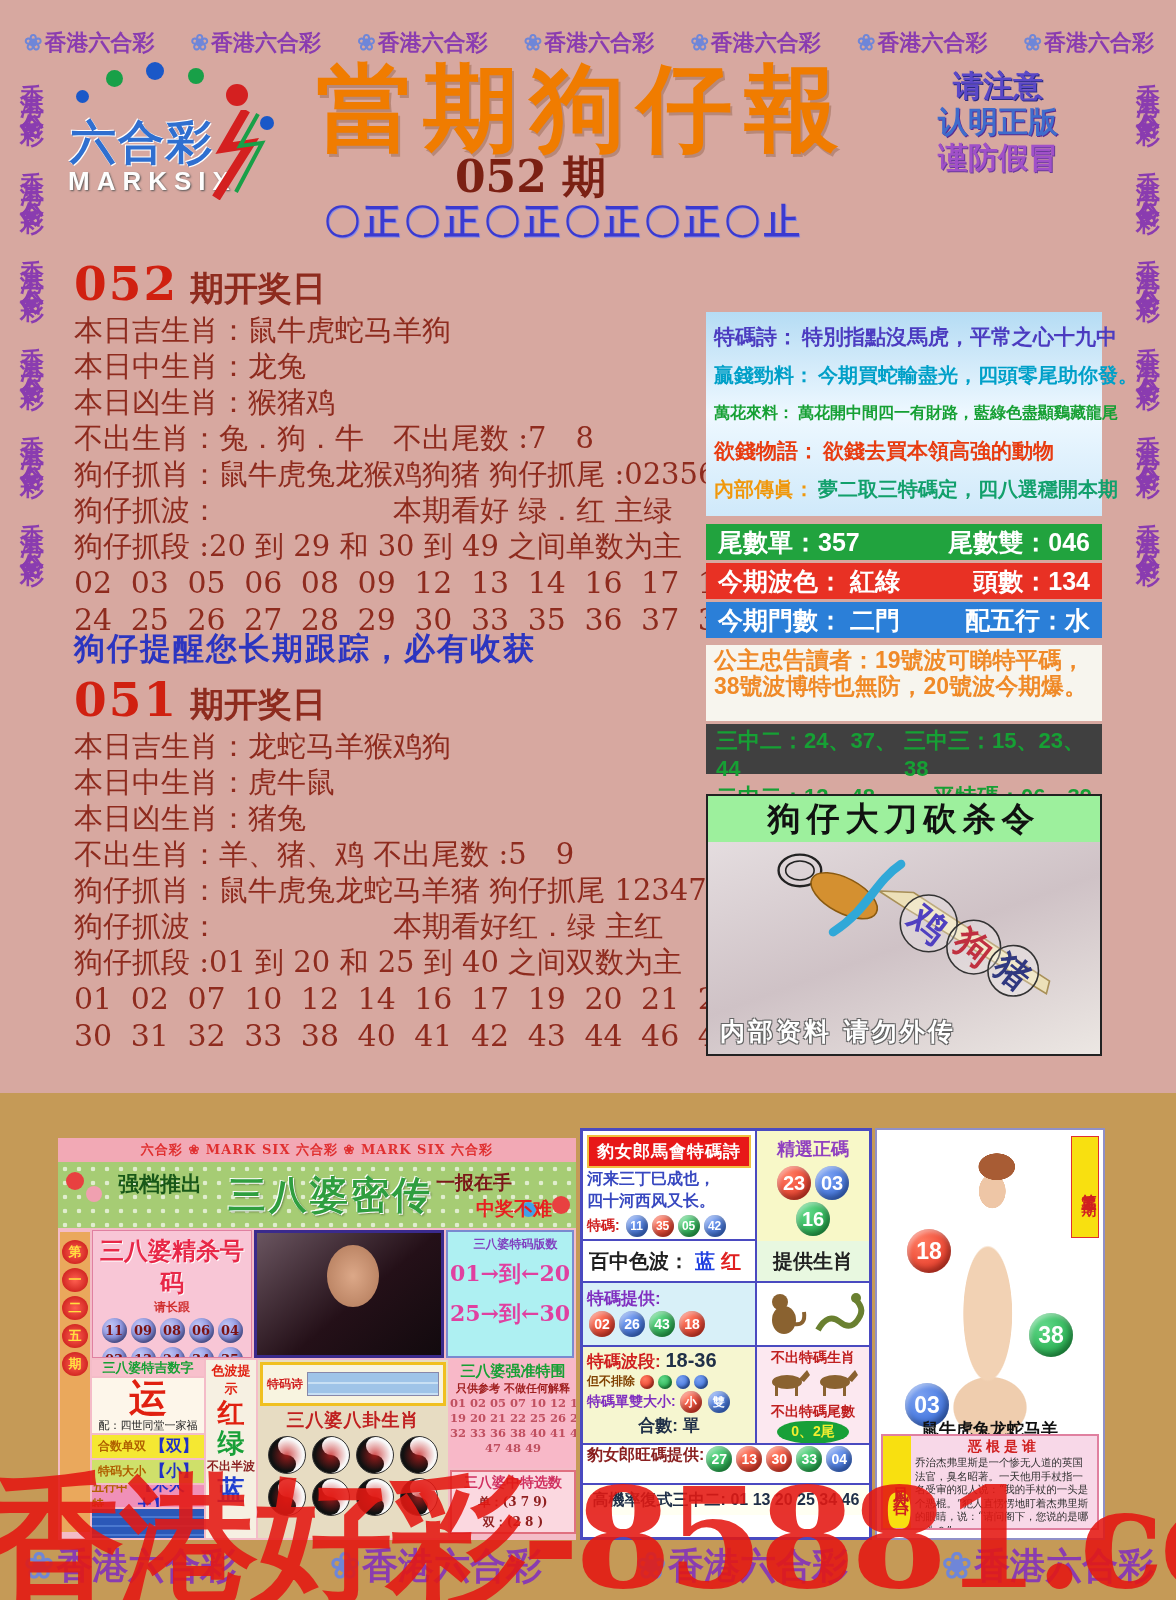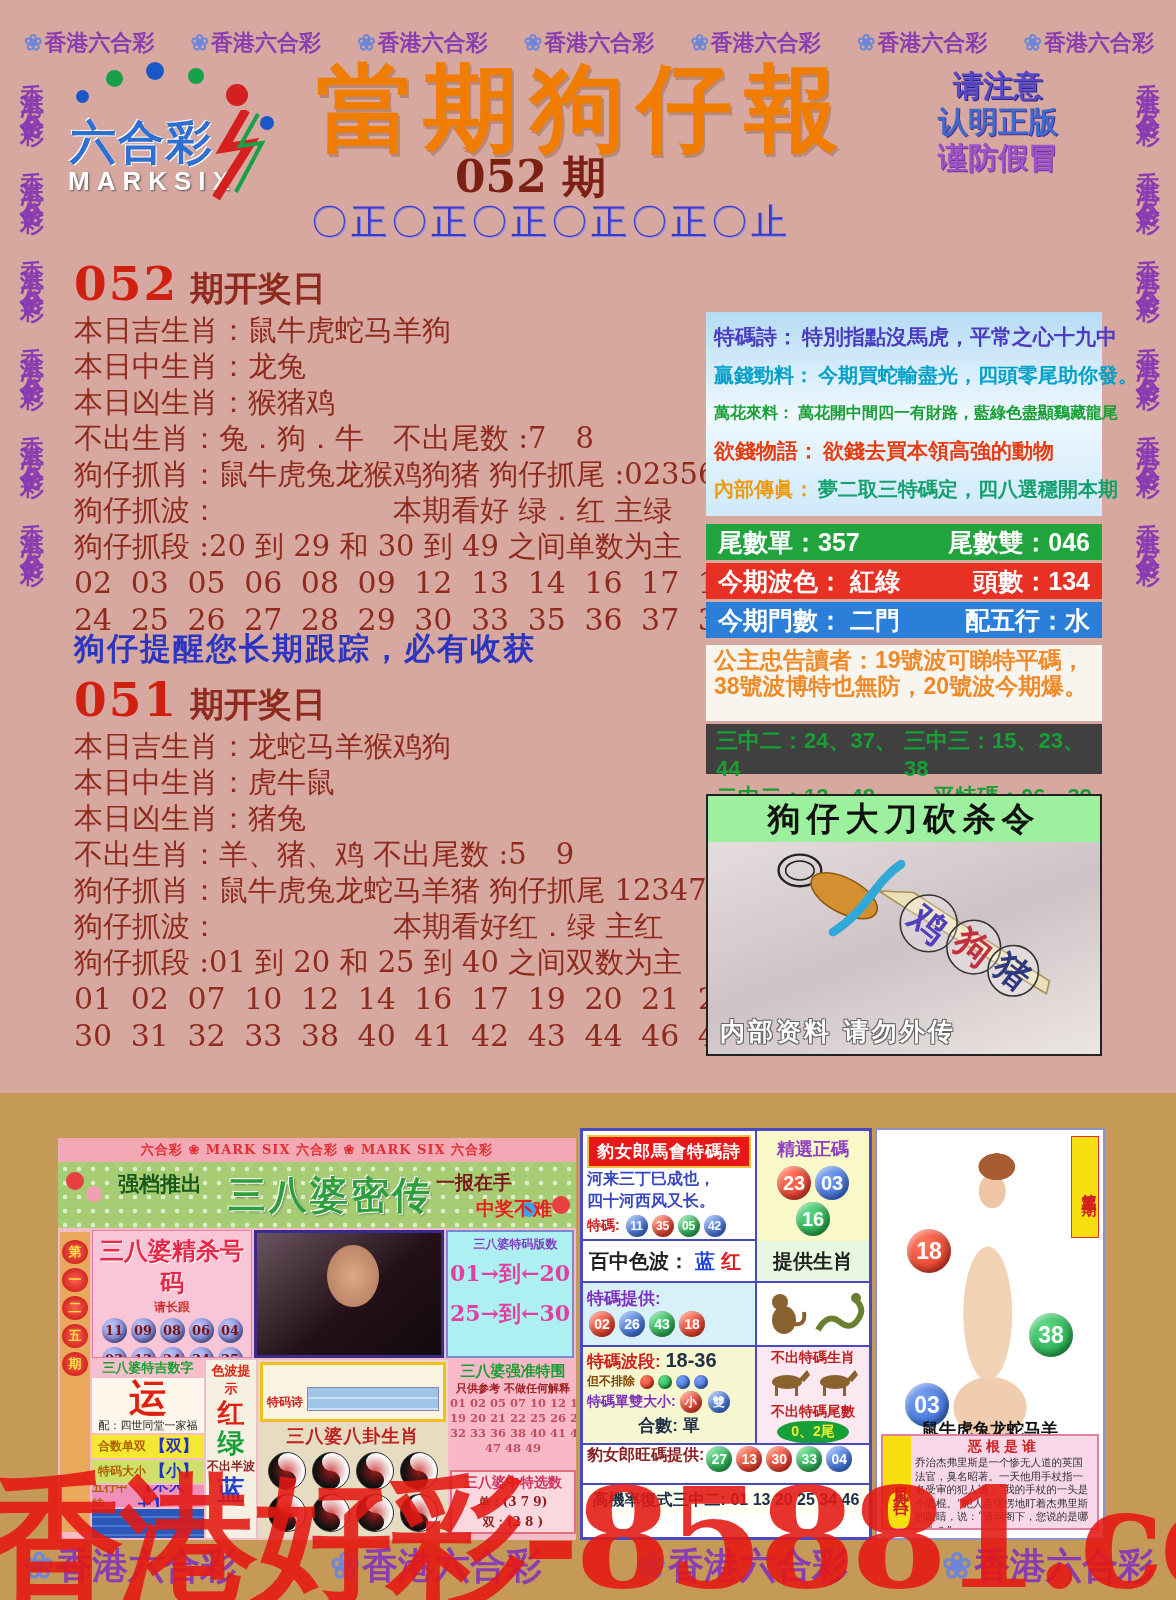--- a/index.html
+++ b/index.html
@@ -28,21 +28,21 @@
     font-family:"Liberation Sans",sans-serif;letter-spacing:7px;text-shadow:1px 1px 2px #555;}
   .dot{position:absolute;border-radius:50%;}
   .zig{position:absolute;left:138px;top:50px;}
   .title{left:316px;top:46px;font-size:95px;font-weight:bold;color:#f07c00;letter-spacing:12px;
     z-index:6;white-space:nowrap;text-shadow:2px 3px 0 rgba(90,40,0,.25);}
   .issue{left:455px;top:148px;font-size:44px;font-weight:bold;color:#7b2013;z-index:7;}
   .notice{left:938px;top:68px;z-index:6;font-weight:bold;font-size:30px;line-height:36px;text-align:center;}
   .notice div:nth-child(1){color:#5a48c8;text-shadow:1px 1px 0 #2a2a80;}
   .notice div:nth-child(2){color:#3f6ccc;text-shadow:1px 1px 0 #5a2a90;}
   .notice div:nth-child(3){color:#a050c8;text-shadow:1px 1px 0 #6a3a9a;}
-  .seal{left:311px;top:198px;font-size:36px;font-weight:normal;color:#3a3ad0;letter-spacing:4px;z-index:6;
+  .seal{left:324px;top:198px;font-size:36px;font-weight:bold;color:#3a3ad0;letter-spacing:4px;z-index:6;
     text-shadow:1px 1px 0 #8888e0;text-align:right;}
 
   
   .blk{left:74px;width:632px;z-index:6;color:#8e2b1e;}
   .blk .bhead{font-size:34px;font-weight:bold;}
   .blk .bhead .bn{font-size:47px;color:#d02010;font-weight:bold;letter-spacing:2px;}
   .tline{font-size:29px;line-height:36px;white-space:nowrap;}
   .nline{font-size:30px;line-height:37px;word-spacing:9px;white-space:nowrap;}
   .reminder{left:74px;top:628px;font-size:31px;font-weight:bold;color:#2c35c0;z-index:6;letter-spacing:2px;}
 
@@ -125,21 +125,21 @@
   .combo .cv{font-size:16px;color:#2030c8;}
   .combo:nth-of-type(3){background:#f5e832;}
   .combo:nth-of-type(4){background:#cfe06a;}
   .combo:nth-of-type(5){background:#f090b8;}
   .bluebox{height:30px;background:repeating-linear-gradient(180deg,#2b58b8 0 7px,#4a78d0 7px 9px);}
   .cwcol{background:#f6f0e2;text-align:center;overflow:hidden;}
   .cwh{font-size:13px;font-weight:bold;color:#e02010;margin-top:2px;}
   .cwc{font-size:27px;font-weight:bold;line-height:30px;}
   .cwn{font-size:12px;font-weight:bold;color:#8a1f1f;}
   .baguacol{background:#e7dcc2;position:relative;overflow:hidden;}
-  .poemY{margin:2px;border:3px solid #f0c020;background:#f8f4e0;height:38px;display:flex;align-items:flex-end;gap:4px;padding:8px 4px;}
+  .poemY{margin:2px;border:3px solid #f0c020;background:#f8f4e0;height:38px;display:flex;align-items:center;gap:4px;padding:0 4px;}
   .poemY .pyl{font-size:12px;font-weight:bold;color:#d02020;white-space:nowrap;}
   .pybars{flex:1;height:22px;background:repeating-linear-gradient(180deg,#9fc4e8 0 9px,#c8e0f4 9px 11px);border:1px solid #88a;}
   .bg-title{font-size:18px;font-weight:bold;color:#c02020;text-align:center;letter-spacing:1px;}
   .yyrow{display:flex;justify-content:center;gap:6px;margin-top:4px;}
   .yy{width:36px;height:36px;border-radius:50%;background:linear-gradient(90deg,#111 50%,#f8f8f8 50%);
     position:relative;border:1px solid #333;}
   .yy::before{content:"";position:absolute;left:9px;top:0;width:18px;height:18px;border-radius:50%;background:#f8f8f8;}
   .yy::after{content:"";position:absolute;left:9px;bottom:0;width:18px;height:18px;border-radius:50%;background:#111;}
   .yy .smudge{position:absolute;inset:2px;border-radius:50%;z-index:2;
     background:radial-gradient(circle,rgba(200,30,30,.75),rgba(200,30,30,0) 70%);}

